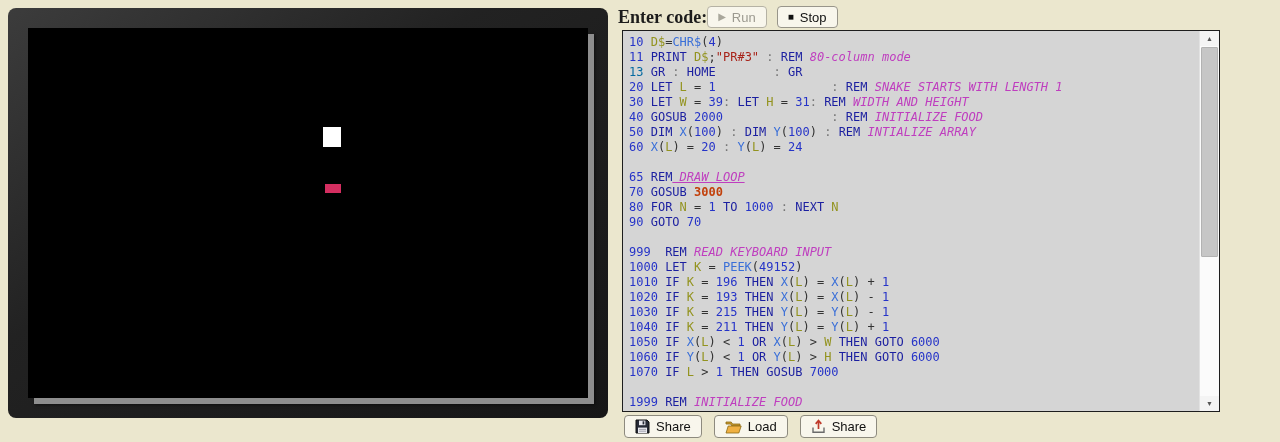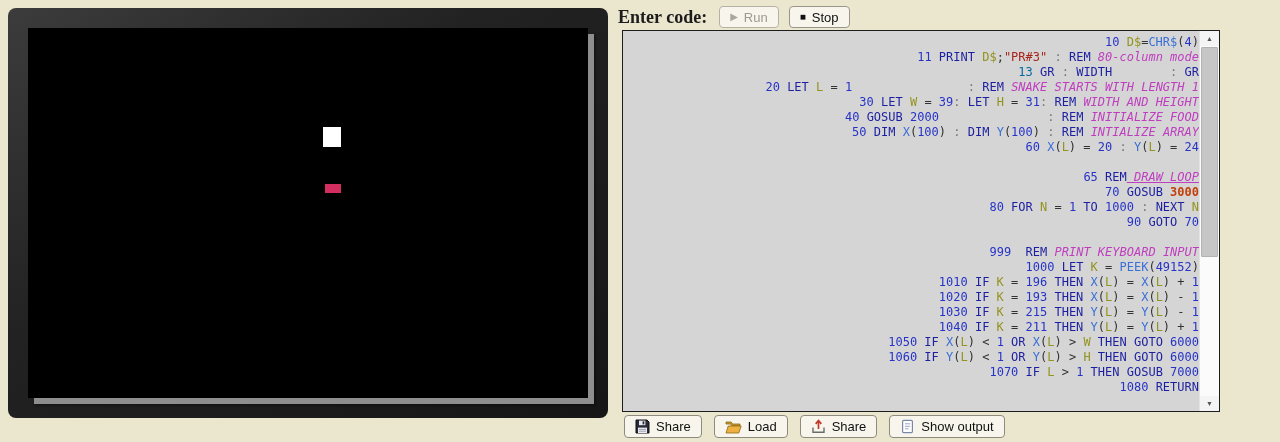--- a/index.html
+++ b/index.html
@@ -21,21 +21,21 @@
   }
   .screen .block { position:absolute; }
   
   .right { position:absolute; left:618px; top:0; width:662px; height:442px; }
   .toolbar {
     position:absolute; left:0; top:4px; width:100%; height:26px;
     display:flex; align-items:center;
   }
   .enter-label {
     font-family:"Liberation Serif", serif;
-    font-weight:bold; font-size:18px; color:#1c1c1c; margin-right:12px;
+    font-weight:bold; font-size:18px; color:#1c1c1c; margin-right:0;
   }
   .btn {
     display:inline-flex; align-items:center; gap:6px;
     font-family:"Liberation Sans", sans-serif; font-size:13px;
     background:#f8f6ec; border:1px solid #98958a; border-radius:4px;
     height:22px; padding:0 10px; color:#111; cursor:pointer;
   }
   .btn .glyph { font-size:10px; line-height:1; }
   .btn.run { margin-right:10px; color:#9c9a90; border-color:#b5b2a4; }
   .btn.run .glyph { color:#a9a79b; }
@@ -43,21 +43,21 @@
   .btn.stop .glyph { color:#111; }
   .select {
     flex:1; height:20px; margin-right:34px;
     background:#efecd6; border:1px solid #b9b5a0;
     display:flex; align-items:center; justify-content:space-between;
     padding:0 6px; font-size:13px; color:#9b988c; cursor:pointer;
   }
   
   .editor {
     position:absolute; left:4px; top:30px; width:598px; height:382px;
-    background:#d5d5d5; border:1px solid #1d1d1d; overflow:hidden;text-align:right;
+    background:#d5d5d5; border:1px solid #1d1d1d; overflow:hidden;
   }
   .code {
     position:absolute; left:0; top:0; right:20px; bottom:0;
     padding:4px 0 0 6px; overflow:hidden;
     font-family:"DejaVu Sans Mono", monospace; font-size:12px;
   }
   .cm-line { white-space:pre; height:15px; line-height:15px; }
   .scrollbar {
     position:absolute; right:0; top:0; bottom:0; width:20px;
     background:#fbfbfb; border-left:1px solid #e2e2e2;
@@ -106,42 +106,41 @@
     <button class="btn stop">
       <span class="glyph">■</span>
       <span>Stop</span>
     </button>
   </div>
 
   <div class="editor">
     <div class="code" id="code">
         <div class="cm-line"><span style="color: rgb(37, 51, 200);">10</span><span style="color: rgb(34, 34, 34);"> </span><span style="color: rgb(147, 147, 31);">D$</span><span style="color: rgb(51, 51, 51);">=</span><span style="color: rgb(58, 111, 216);">CHR$</span><span style="color: rgb(51, 51, 51);">(</span><span style="color: rgb(37, 51, 200);">4</span><span style="color: rgb(51, 51, 51);">)</span></div>
         <div class="cm-line"><span style="color: rgb(37, 51, 200);">11</span><span style="color: rgb(27, 31, 160);"> PRINT</span><span style="color: rgb(147, 147, 31);"> D$</span><span style="color: rgb(51, 51, 51);">;</span><span style="color: rgb(168, 36, 26);">"PR#3"</span><span style="color: rgb(119, 119, 119);"> : </span><span style="color: rgb(27, 31, 160);">REM</span><span style="color: rgb(191, 62, 191); font-style: italic;"> 80-column mode</span></div>
-        <div class="cm-line"><span style="color: #0369a1;">13</span><span style="color: rgb(27, 31, 160);"> GR</span><span style="color: rgb(119, 119, 119);"> : </span><span style="color: rgb(27, 31, 160);">WIDTH</span><span style="color: rgb(34, 34, 34);">        </span><span style="color: rgb(119, 119, 119);">: </span><span style="color: rgb(27, 31, 160);">GR</span></div>
+        <div class="cm-line"><span style="color: #0369a1;">13</span><span style="color: rgb(27, 31, 160);"> GR</span><span style="color: rgb(119, 119, 119);"> : </span><span style="color: rgb(27, 31, 160);">HOME</span><span style="color: rgb(34, 34, 34);">        </span><span style="color: rgb(119, 119, 119);">: </span><span style="color: rgb(27, 31, 160);">GR</span></div>
         <div class="cm-line"><span style="color: rgb(37, 51, 200);">20</span><span style="color: rgb(27, 31, 160);"> LET</span><span style="color: rgb(147, 147, 31);"> L</span><span style="color: rgb(51, 51, 51);"> =</span><span style="color: rgb(37, 51, 200);"> 1</span><span style="color: rgb(34, 34, 34);">                </span><span style="color: rgb(119, 119, 119);">: </span><span style="color: rgb(27, 31, 160);">REM</span><span style="color: rgb(191, 62, 191); font-style: italic;"> SNAKE STARTS WITH LENGTH 1</span></div>
         <div class="cm-line"><span style="color: rgb(37, 51, 200);">30</span><span style="color: rgb(27, 31, 160);"> LET</span><span style="color: rgb(147, 147, 31);"> W</span><span style="color: rgb(51, 51, 51);"> =</span><span style="color: rgb(37, 51, 200);"> 39</span><span style="color: rgb(119, 119, 119);">:</span><span style="color: rgb(27, 31, 160);"> LET</span><span style="color: rgb(147, 147, 31);"> H</span><span style="color: rgb(51, 51, 51);"> =</span><span style="color: rgb(37, 51, 200);"> 31</span><span style="color: rgb(119, 119, 119);">:</span><span style="color: rgb(27, 31, 160);"> REM</span><span style="color: rgb(191, 62, 191); font-style: italic;"> WIDTH AND HEIGHT</span></div>
         <div class="cm-line"><span style="color: rgb(37, 51, 200);">40</span><span style="color: rgb(27, 31, 160);"> GOSUB</span><span style="color: rgb(37, 51, 200);"> 2000</span><span style="color: rgb(34, 34, 34);">               </span><span style="color: rgb(119, 119, 119);">: </span><span style="color: rgb(27, 31, 160);">REM</span><span style="color: rgb(191, 62, 191); font-style: italic;"> INITIALIZE FOOD</span></div>
         <div class="cm-line"><span style="color: rgb(37, 51, 200);">50</span><span style="color: rgb(27, 31, 160);"> DIM</span><span style="color: rgb(58, 111, 216);"> X</span><span style="color: rgb(51, 51, 51);">(</span><span style="color: rgb(37, 51, 200);">100</span><span style="color: rgb(51, 51, 51);">)</span><span style="color: rgb(119, 119, 119);"> : </span><span style="color: rgb(27, 31, 160);">DIM</span><span style="color: rgb(58, 111, 216);"> Y</span><span style="color: rgb(51, 51, 51);">(</span><span style="color: rgb(37, 51, 200);">100</span><span style="color: rgb(51, 51, 51);">)</span><span style="color: rgb(119, 119, 119);"> : </span><span style="color: rgb(27, 31, 160);">REM</span><span style="color: rgb(191, 62, 191); font-style: italic;"> INTIALIZE ARRAY</span></div>
         <div class="cm-line"><span style="color: rgb(37, 51, 200);">60</span><span style="color: rgb(58, 111, 216);"> X</span><span style="color: rgb(51, 51, 51);">(</span><span style="color: rgb(147, 147, 31);">L</span><span style="color: rgb(51, 51, 51);">)</span><span style="color: rgb(51, 51, 51);"> =</span><span style="color: rgb(37, 51, 200);"> 20</span><span style="color: rgb(119, 119, 119);"> : </span><span style="color: rgb(58, 111, 216);">Y</span><span style="color: rgb(51, 51, 51);">(</span><span style="color: rgb(147, 147, 31);">L</span><span style="color: rgb(51, 51, 51);">)</span><span style="color: rgb(51, 51, 51);"> =</span><span style="color: rgb(37, 51, 200);"> 24</span></div>
         <div class="cm-line">&nbsp;</div>
         <div class="cm-line"><span style="color: rgb(37, 51, 200);">65</span><span style="color: rgb(27, 31, 160);"> REM</span><span style="color: rgb(191, 62, 191); font-style: italic; text-decoration: underline;"> DRAW LOOP</span></div>
         <div class="cm-line"><span style="color: rgb(37, 51, 200);">70</span><span style="color: rgb(27, 31, 160);"> GOSUB</span><span style="color: #c2410c; font-weight: bold;"> 3000</span></div>
         <div class="cm-line"><span style="color: rgb(37, 51, 200);">80</span><span style="color: rgb(27, 31, 160);"> FOR</span><span style="color: rgb(147, 147, 31);"> N</span><span style="color: rgb(51, 51, 51);"> =</span><span style="color: rgb(37, 51, 200);"> 1</span><span style="color: rgb(27, 31, 160);"> TO</span><span style="color: rgb(37, 51, 200);"> 1000</span><span style="color: rgb(119, 119, 119);"> : </span><span style="color: rgb(27, 31, 160);">NEXT</span><span style="color: rgb(147, 147, 31);"> N</span></div>
         <div class="cm-line"><span style="color: rgb(37, 51, 200);">90</span><span style="color: rgb(27, 31, 160);"> GOTO</span><span style="color: rgb(37, 51, 200);"> 70</span></div>
         <div class="cm-line">&nbsp;</div>
-        <div class="cm-line"><span style="color: rgb(37, 51, 200);">999</span><span style="color: rgb(27, 31, 160);">  REM</span><span style="color: rgb(191, 62, 191); font-style: italic;"> PRINT KEYBOARD INPUT</span></div>
+        <div class="cm-line"><span style="color: rgb(37, 51, 200);">999</span><span style="color: rgb(27, 31, 160);">  REM</span><span style="color: rgb(191, 62, 191); font-style: italic;"> READ KEYBOARD INPUT</span></div>
         <div class="cm-line"><span style="color: rgb(37, 51, 200);">1000</span><span style="color: rgb(27, 31, 160);"> LET</span><span style="color: rgb(147, 147, 31);"> K</span><span style="color: rgb(51, 51, 51);"> =</span><span style="color: rgb(58, 111, 216);"> PEEK</span><span style="color: rgb(51, 51, 51);">(</span><span style="color: rgb(37, 51, 200);">49152</span><span style="color: rgb(51, 51, 51);">)</span></div>
         <div class="cm-line"><span style="color: rgb(37, 51, 200);">1010</span><span style="color: rgb(27, 31, 160);"> IF</span><span style="color: rgb(147, 147, 31);"> K</span><span style="color: rgb(51, 51, 51);"> =</span><span style="color: rgb(37, 51, 200);"> 196</span><span style="color: rgb(27, 31, 160);"> THEN</span><span style="color: rgb(58, 111, 216);"> X</span><span style="color: rgb(51, 51, 51);">(</span><span style="color: rgb(147, 147, 31);">L</span><span style="color: rgb(51, 51, 51);">)</span><span style="color: rgb(51, 51, 51);"> =</span><span style="color: rgb(58, 111, 216);"> X</span><span style="color: rgb(51, 51, 51);">(</span><span style="color: rgb(147, 147, 31);">L</span><span style="color: rgb(51, 51, 51);">)</span><span style="color: rgb(51, 51, 51);"> +</span><span style="color: rgb(37, 51, 200);"> 1</span></div>
         <div class="cm-line"><span style="color: rgb(37, 51, 200);">1020</span><span style="color: rgb(27, 31, 160);"> IF</span><span style="color: rgb(147, 147, 31);"> K</span><span style="color: rgb(51, 51, 51);"> =</span><span style="color: rgb(37, 51, 200);"> 193</span><span style="color: rgb(27, 31, 160);"> THEN</span><span style="color: rgb(58, 111, 216);"> X</span><span style="color: rgb(51, 51, 51);">(</span><span style="color: rgb(147, 147, 31);">L</span><span style="color: rgb(51, 51, 51);">)</span><span style="color: rgb(51, 51, 51);"> =</span><span style="color: rgb(58, 111, 216);"> X</span><span style="color: rgb(51, 51, 51);">(</span><span style="color: rgb(147, 147, 31);">L</span><span style="color: rgb(51, 51, 51);">)</span><span style="color: rgb(51, 51, 51);"> -</span><span style="color: rgb(37, 51, 200);"> 1</span></div>
         <div class="cm-line"><span style="color: rgb(37, 51, 200);">1030</span><span style="color: rgb(27, 31, 160);"> IF</span><span style="color: rgb(147, 147, 31);"> K</span><span style="color: rgb(51, 51, 51);"> =</span><span style="color: rgb(37, 51, 200);"> 215</span><span style="color: rgb(27, 31, 160);"> THEN</span><span style="color: rgb(58, 111, 216);"> Y</span><span style="color: rgb(51, 51, 51);">(</span><span style="color: rgb(147, 147, 31);">L</span><span style="color: rgb(51, 51, 51);">)</span><span style="color: rgb(51, 51, 51);"> =</span><span style="color: rgb(58, 111, 216);"> Y</span><span style="color: rgb(51, 51, 51);">(</span><span style="color: rgb(147, 147, 31);">L</span><span style="color: rgb(51, 51, 51);">)</span><span style="color: rgb(51, 51, 51);"> -</span><span style="color: rgb(37, 51, 200);"> 1</span></div>
         <div class="cm-line"><span style="color: rgb(37, 51, 200);">1040</span><span style="color: rgb(27, 31, 160);"> IF</span><span style="color: rgb(147, 147, 31);"> K</span><span style="color: rgb(51, 51, 51);"> =</span><span style="color: rgb(37, 51, 200);"> 211</span><span style="color: rgb(27, 31, 160);"> THEN</span><span style="color: rgb(58, 111, 216);"> Y</span><span style="color: rgb(51, 51, 51);">(</span><span style="color: rgb(147, 147, 31);">L</span><span style="color: rgb(51, 51, 51);">)</span><span style="color: rgb(51, 51, 51);"> =</span><span style="color: rgb(58, 111, 216);"> Y</span><span style="color: rgb(51, 51, 51);">(</span><span style="color: rgb(147, 147, 31);">L</span><span style="color: rgb(51, 51, 51);">)</span><span style="color: rgb(51, 51, 51);"> +</span><span style="color: rgb(37, 51, 200);"> 1</span></div>
         <div class="cm-line"><span style="color: rgb(37, 51, 200);">1050</span><span style="color: rgb(27, 31, 160);"> IF</span><span style="color: rgb(58, 111, 216);"> X</span><span style="color: rgb(51, 51, 51);">(</span><span style="color: rgb(147, 147, 31);">L</span><span style="color: rgb(51, 51, 51);">)</span><span style="color: rgb(51, 51, 51);"> &lt;</span><span style="color: rgb(37, 51, 200);"> 1</span><span style="color: rgb(27, 31, 160);"> OR</span><span style="color: rgb(58, 111, 216);"> X</span><span style="color: rgb(51, 51, 51);">(</span><span style="color: rgb(147, 147, 31);">L</span><span style="color: rgb(51, 51, 51);">)</span><span style="color: rgb(51, 51, 51);"> &gt;</span><span style="color: rgb(147, 147, 31);"> W</span><span style="color: rgb(27, 31, 160);"> THEN</span><span style="color: rgb(27, 31, 160);"> GOTO</span><span style="color: rgb(37, 51, 200);"> 6000</span></div>
         <div class="cm-line"><span style="color: rgb(37, 51, 200);">1060</span><span style="color: rgb(27, 31, 160);"> IF</span><span style="color: rgb(58, 111, 216);"> Y</span><span style="color: rgb(51, 51, 51);">(</span><span style="color: rgb(147, 147, 31);">L</span><span style="color: rgb(51, 51, 51);">)</span><span style="color: rgb(51, 51, 51);"> &lt;</span><span style="color: rgb(37, 51, 200);"> 1</span><span style="color: rgb(27, 31, 160);"> OR</span><span style="color: rgb(58, 111, 216);"> Y</span><span style="color: rgb(51, 51, 51);">(</span><span style="color: rgb(147, 147, 31);">L</span><span style="color: rgb(51, 51, 51);">)</span><span style="color: rgb(51, 51, 51);"> &gt;</span><span style="color: rgb(147, 147, 31);"> H</span><span style="color: rgb(27, 31, 160);"> THEN</span><span style="color: rgb(27, 31, 160);"> GOTO</span><span style="color: rgb(37, 51, 200);"> 6000</span></div>
         <div class="cm-line"><span style="color: rgb(37, 51, 200);">1070</span><span style="color: rgb(27, 31, 160);"> IF</span><span style="color: rgb(147, 147, 31);"> L</span><span style="color: rgb(51, 51, 51);"> &gt;</span><span style="color: rgb(37, 51, 200);"> 1</span><span style="color: rgb(27, 31, 160);"> THEN</span><span style="color: rgb(27, 31, 160);"> GOSUB</span><span style="color: rgb(37, 51, 200);"> 7000</span></div>
-        <div class="cm-line"><span style="color: rgb(37, 51, 200);">1080</span><span style="color: rgb(27, 31, 160);"> RETURN</span></div>
         <div class="cm-line">&nbsp;</div>
         <div class="cm-line"><span style="color: rgb(37, 51, 200);">1999</span><span style="color: rgb(27, 31, 160);"> REM</span><span style="color: rgb(191, 62, 191); font-style: italic;"> INITIALIZE FOOD</span></div>
       </div>
     <div class="scrollbar">
       <div class="sb-btn up">▲</div>
       <div class="sb-thumb"></div>
       <div class="sb-btn down">▼</div>
     </div>
   </div>
 
@@ -171,26 +170,15 @@
     <button class="fbtn">
       <span>
         <svg width="15" height="15" viewBox="0 0 15 15">
           <path d="M2 8.5 V13.2 H13 V8.5" fill="none" stroke="#6b6b6b" stroke-width="1.4"></path>
           <line x1="7.5" y1="3" x2="7.5" y2="10" stroke="#bf3a2b" stroke-width="1.7"></line>
           <path d="M4.7 4.9 L7.5 1.6 L10.3 4.9" fill="none" stroke="#bf3a2b" stroke-width="1.7"></path>
         </svg>
       </span>
       <span>Share</span>
     </button>
-    <button class="fbtn">
-      <span>
-        <svg width="15" height="15" viewBox="0 0 15 15">
-          <rect x="2.6" y="1.4" width="9.8" height="12.2" rx="1" fill="#ffffff" stroke="#7c88aa" stroke-width="1.2"></rect>
-          <line x1="5" y1="4.8" x2="10.2" y2="4.8" stroke="#9aa6c6" stroke-width="1"></line>
-          <line x1="5" y1="7.3" x2="10.2" y2="7.3" stroke="#9aa6c6" stroke-width="1"></line>
-          <line x1="5" y1="9.8" x2="8.6" y2="9.8" stroke="#9aa6c6" stroke-width="1"></line>
-        </svg>
-      </span>
-      <span>Show output</span>
-    </button>
   </div>
 
 </div>
 
 </body></html>

